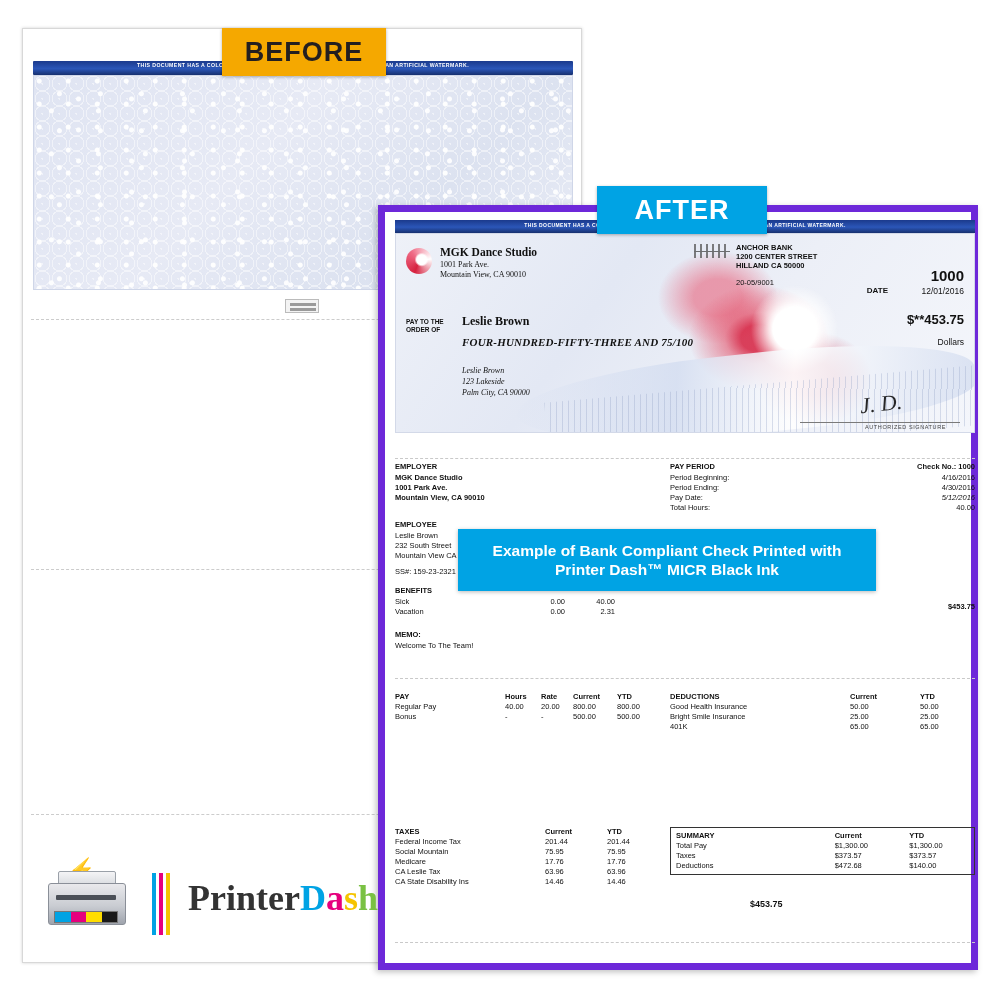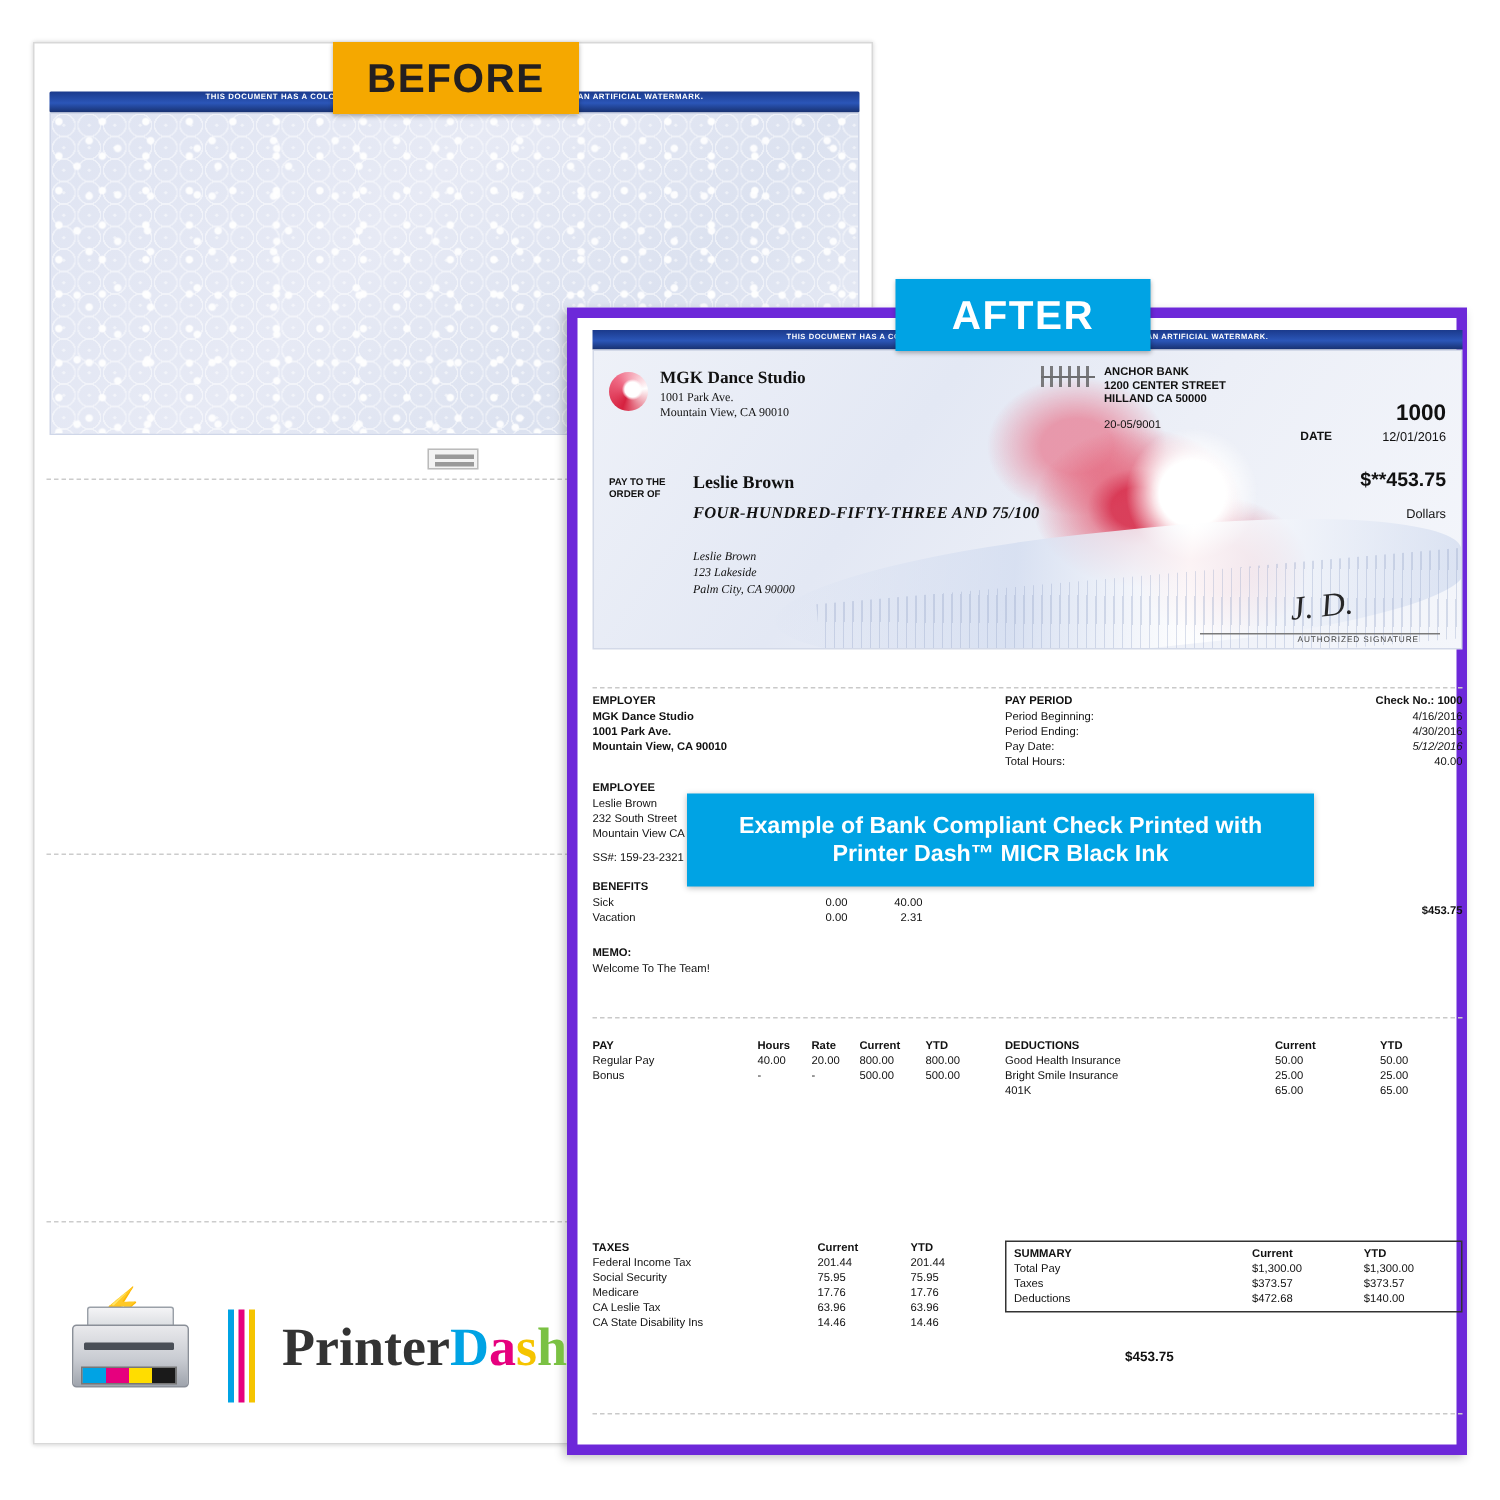--- a/index.html
+++ b/index.html
@@ -376,21 +376,21 @@
         <th style="width:150px;">TAXES</th>
         <th class="num" style="width:62px;">Current</th>
         <th class="num" style="width:48px;">YTD</th>
       </tr>
       <tr>
         <td>Federal Income Tax</td>
         <td class="num">201.44</td>
         <td class="num">201.44</td>
       </tr>
       <tr>
-        <td>Social Security</td>
+        <td>Social Mountain</td>
         <td class="num">75.95</td>
         <td class="num">75.95</td>
       </tr>
       <tr>
         <td>Medicare</td>
         <td class="num">17.76</td>
         <td class="num">17.76</td>
       </tr>
       <tr>
         <td>CA Leslie Tax</td>

